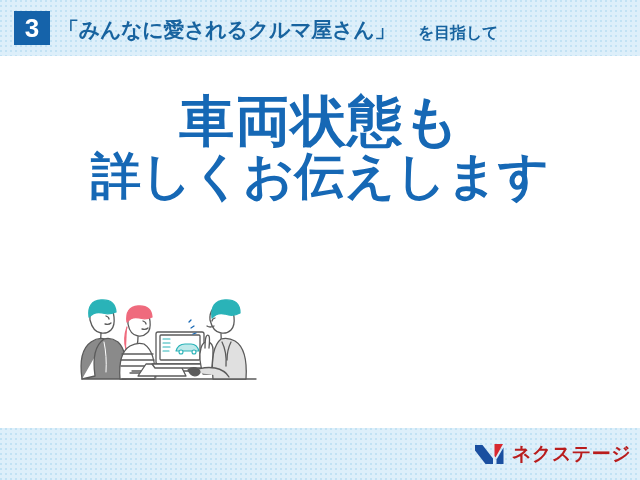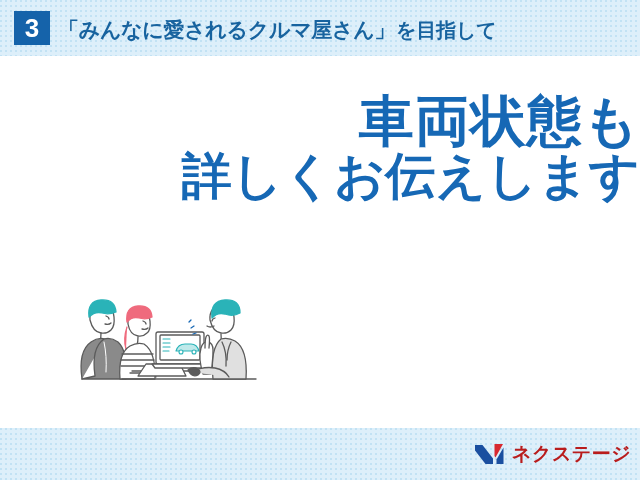--- a/index.html
+++ b/index.html
@@ -60,32 +60,33 @@
     align-items: flex-end;
     color: #17639f;
     font-weight: 700;
     white-space: nowrap;
   }
   #header-title .lead {
     font-size: 21px;
     letter-spacing: -0.3px;
   }
   #header-title .tail {
-    font-size: 20px;
+    font-size: 16px;
     letter-spacing: -0.2px;
     padding-left: 1px;
+    margin-left: 22px;
   }
 
   
   #headline {
     position: absolute;
     left: 0;
     top: 92px;
     width: 640px;
-    text-align: right;
+    text-align: center;
     color: #1668b5;
     font-weight: 700;
     line-height: 1.06;
     letter-spacing: 1px;
   }
   #headline .line1 {
     display: block;
     font-size: 55px;
   }
   #headline .line2 {

